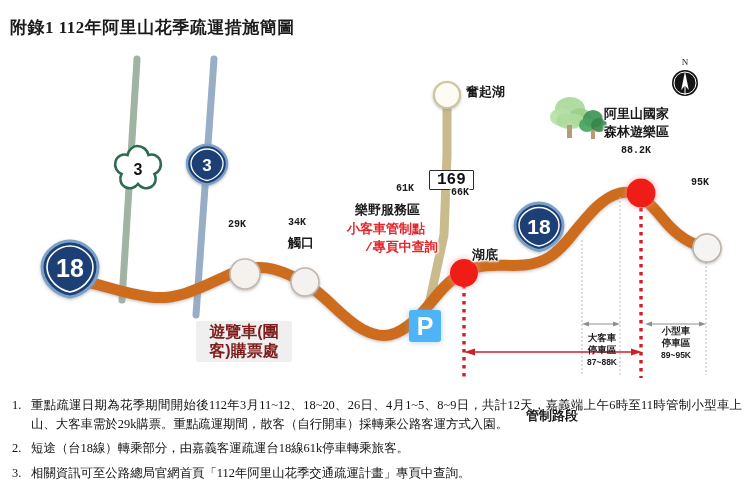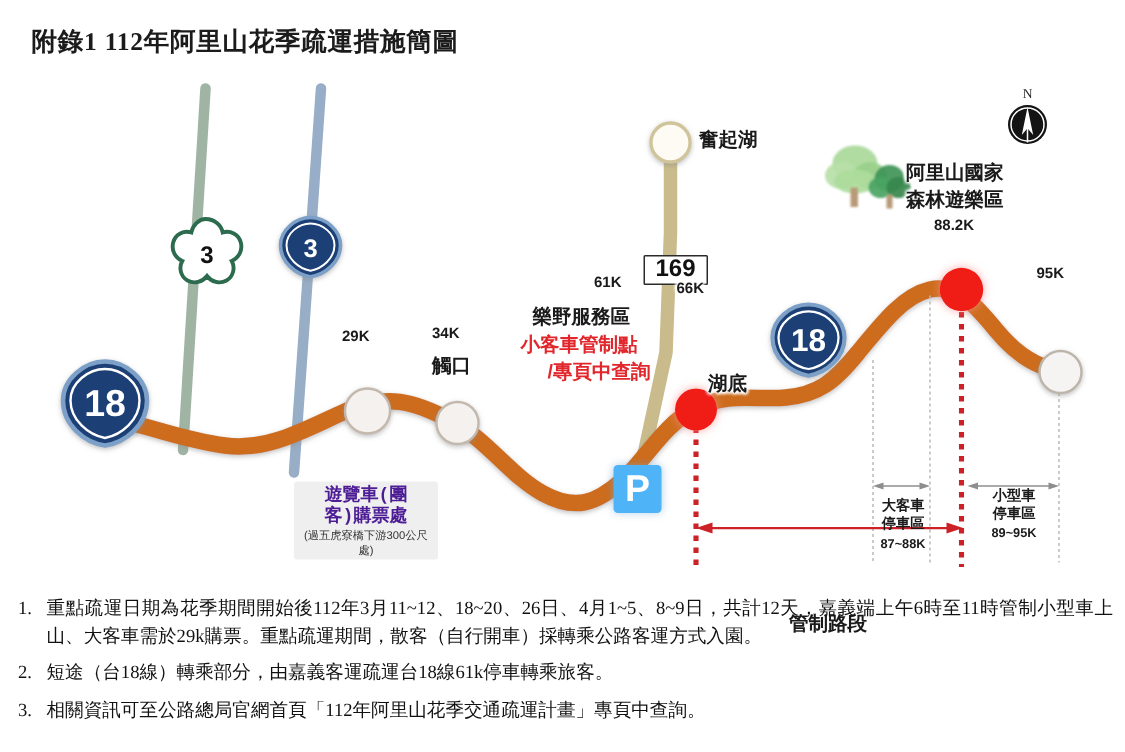--- a/index.html
+++ b/index.html
@@ -13,30 +13,29 @@
     position:relative;
   }
   
   #doc-title{
     position:absolute;left:10px;top:16px;
     font-family:"Liberation Serif","DejaVu Serif",serif;
     font-weight:bold;
     font-size:17px;
     letter-spacing:.5px;
     white-space:nowrap;
-    margin-left:11px;
   }
   
   #map{
     position:absolute;left:0;top:45px;width:750px;height:345px;
   }
   #map svg{position:absolute;left:0;top:0;}
   .lbl{
     position:absolute;
-    font-family:Liberation Sans, sans-serif;
+    font-family:Liberation Mono, monospace;
     font-weight:bold;
     white-space:nowrap;
     line-height:1.15;
   }
   .km{font-size:10px;color:#1a1a1a;}
   .place{font-size:13px;color:#1a1a1a;}
   .red{color:#e2272c;}
   .ctr{text-align:center;}
 
   
@@ -48,21 +47,21 @@
 
   
   #bus-ticket-box{
     position:absolute;left:196px;top:276px;
     width:92px;
     background:rgba(238,238,238,.93);
     border-radius:2px;
     padding:2px 2px 1px 2px;
     text-align:center;
   }
-  #bus-ticket-box .t1{font-size:12px;font-weight:bold;line-height:1.18;color:#4c1d95;font-family:Liberation Mono, monospace;}
+  #bus-ticket-box .t1{font-size:16px;font-weight:bold;line-height:1.18;color:#7f1d1d;}
   #bus-ticket-box .t2{font-size:7.5px;font-weight:normal;color:#333;margin-top:1px;}
 
   
   #parking-sign{
     position:absolute;left:409px;top:265px;
     width:32px;height:32px;
     background:#4fb3f7;
     border-radius:3px;
     box-shadow:0 0 6px rgba(120,170,210,.55);
     display:flex;align-items:center;justify-content:center;
@@ -262,21 +261,20 @@
 
   <div id="compass">
     <div class="n">N</div>
   </div>
 
   <div class="lbl km halo" style="left:228px;top:174px;">29K</div>
 
   <div id="bus-ticket-box">
     <div class="t1">遊覽車(團</div>
     <div class="t1">客)購票處</div>
-    <div class="t2">(過五虎寮橋下游300公尺處)</div>
   </div>
 
   <div class="lbl km halo" style="left:288px;top:172px;">34K</div>
   <div class="lbl place halo" style="left:288px;top:192px;">觸口</div>
 
   <div class="lbl km halo" style="left:396px;top:138px;">61K</div>
   <div class="lbl place halo" style="left:355px;top:159px;">樂野服務區</div>
   <div class="lbl place red halo" style="left:347px;top:178px;text-align:right;">小客車管制點</div>
   <div class="lbl place red halo" style="left:365px;top:196px;">/專頁中查詢</div>
 

